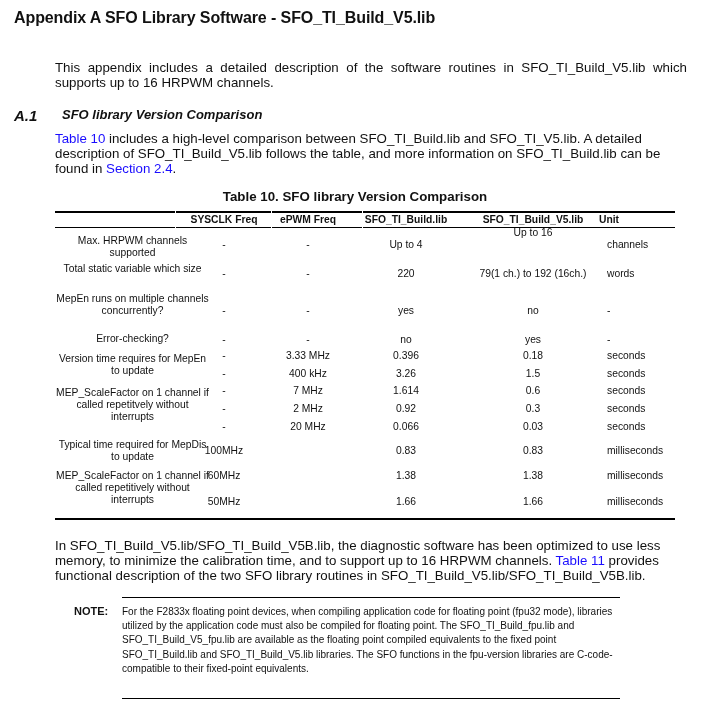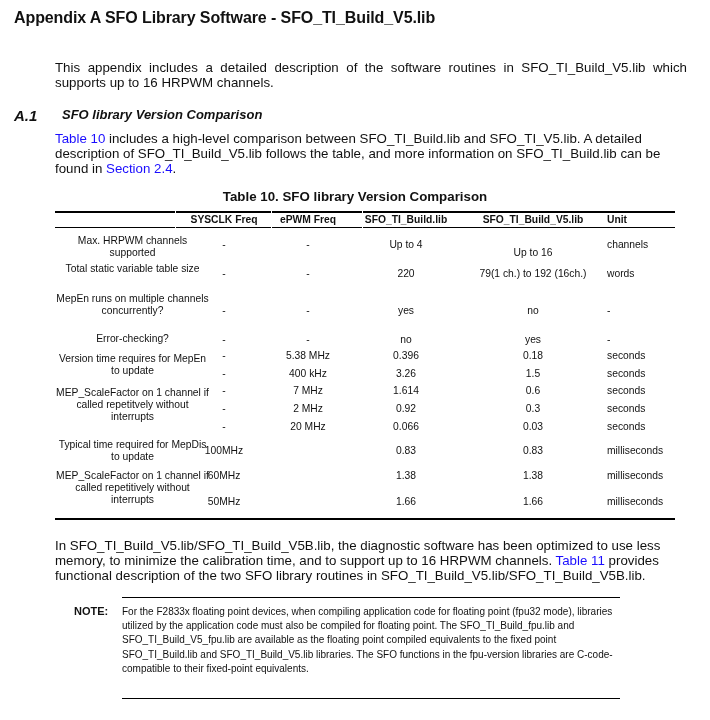--- a/index.html
+++ b/index.html
@@ -17,21 +17,21 @@
   .tbl-bot { position: absolute; left: 0; top: 307px; width: 100%; height: 0; border-top: 2px solid #000; }
   .vsep { position: absolute; width: 0; border-left: 1px solid #fff; top: 0; height: 18px; }
   .cell { position: absolute; font-size: 10.3px; line-height: 12px; text-align: center; }
   .hdr { font-weight: bold; top: 3px; }
   .c0 { left: 0; width: 155px; }
   .c1 { left: 120px; width: 98px; }
   .c2 { left: 208px; width: 90px; }
   .c3 { left: 298px; width: 106px; }
   .c4 { left: 404px; width: 148px; }
   .c5 { left: 552px; width: 68px; text-align: left; }
-  .c5h { left: 552px; width: 68px; text-align: left; }
+  .c5h { left: 520px; width: 68px; text-align: center; }
   .para2 { position: absolute; left: 55px; top: 538px; width: 640px; font-size: 13.3px; line-height: 15px; }
   .note-top { position: absolute; left: 122px; top: 597px; width: 498px; border-top: 1px solid #000; }
   .note-bot { position: absolute; left: 122px; top: 698px; width: 498px; border-top: 1px solid #000; }
   .note-label { position: absolute; left: 74px; top: 605px; font-size: 11px; font-weight: bold; }
   .note-text { position: absolute; left: 122px; top: 605px; width: 500px; font-size: 10px; line-height: 14.2px; }
 </style>
 </head>
 <body>
 
 <div class="appendix-title">Appendix A  SFO Library Software - SFO_TI_Build_V5.lib</div>
@@ -52,33 +52,33 @@
   <div class="vsep" style="left:216px"></div>
   <div class="vsep" style="left:307px"></div>
 
   <div class="cell hdr c1">SYSCLK Freq</div>
   <div class="cell hdr c2">ePWM Freq</div>
   <div class="cell hdr c3">SFO_TI_Build.lib</div>
   <div class="cell hdr c4">SFO_TI_Build_V5.lib</div>
   <div class="cell hdr c5h">Unit</div>
 
   <div class="cell c0" style="top:24px">Max. HRPWM channels supported</div>
-  <div class="cell c0" style="top:52px">Total static variable table size</div>
+  <div class="cell c0" style="top:52px">Total static variable which size</div>
   <div class="cell c0" style="top:82px">MepEn runs on multiple channels concurrently?</div>
   <div class="cell c0" style="top:122px">Error-checking?</div>
   <div class="cell c0" style="top:142px">Version time requires for MepEn to update</div>
   <div class="cell c0" style="top:176px">MEP_ScaleFactor on 1 channel if called repetitvely without interrupts</div>
   <div class="cell c0" style="top:228px">Typical time required for MepDis to update</div>
   <div class="cell c0" style="top:259px">MEP_ScaleFactor on 1 channel if called repetitively without interrupts</div>
 
   <div>
     <div class="cell c1" style="top:28px">-</div>
     <div class="cell c2" style="top:28px">-</div>
     <div class="cell c3" style="top:28px">Up to 4</div>
-    <div class="cell c4" style="top:36px">Up to 16</div>
+    <div class="cell c4" style="top:16px">Up to 16</div>
     <div class="cell c5" style="top:28px">channels</div>
   </div>
   <div>
     <div class="cell c1" style="top:57px">-</div>
     <div class="cell c2" style="top:57px">-</div>
     <div class="cell c3" style="top:57px">220</div>
     <div class="cell c4" style="top:57px">79(1 ch.) to 192 (16ch.)</div>
     <div class="cell c5" style="top:57px">words</div>
   </div>
   <div>
@@ -90,21 +90,21 @@
   </div>
   <div>
     <div class="cell c1" style="top:123px">-</div>
     <div class="cell c2" style="top:123px">-</div>
     <div class="cell c3" style="top:123px">no</div>
     <div class="cell c4" style="top:123px">yes</div>
     <div class="cell c5" style="top:123px">-</div>
   </div>
   <div>
     <div class="cell c1" style="top:139px">-</div>
-    <div class="cell c2" style="top:139px">5.38 MHz</div>
+    <div class="cell c2" style="top:139px">3.33 MHz</div>
     <div class="cell c3" style="top:139px">0.396</div>
     <div class="cell c4" style="top:139px">0.18</div>
     <div class="cell c5" style="top:139px">seconds</div>
   </div>
   <div>
     <div class="cell c1" style="top:157px">-</div>
     <div class="cell c2" style="top:157px">400 kHz</div>
     <div class="cell c3" style="top:157px">3.26</div>
     <div class="cell c4" style="top:157px">1.5</div>
     <div class="cell c5" style="top:157px">seconds</div>

